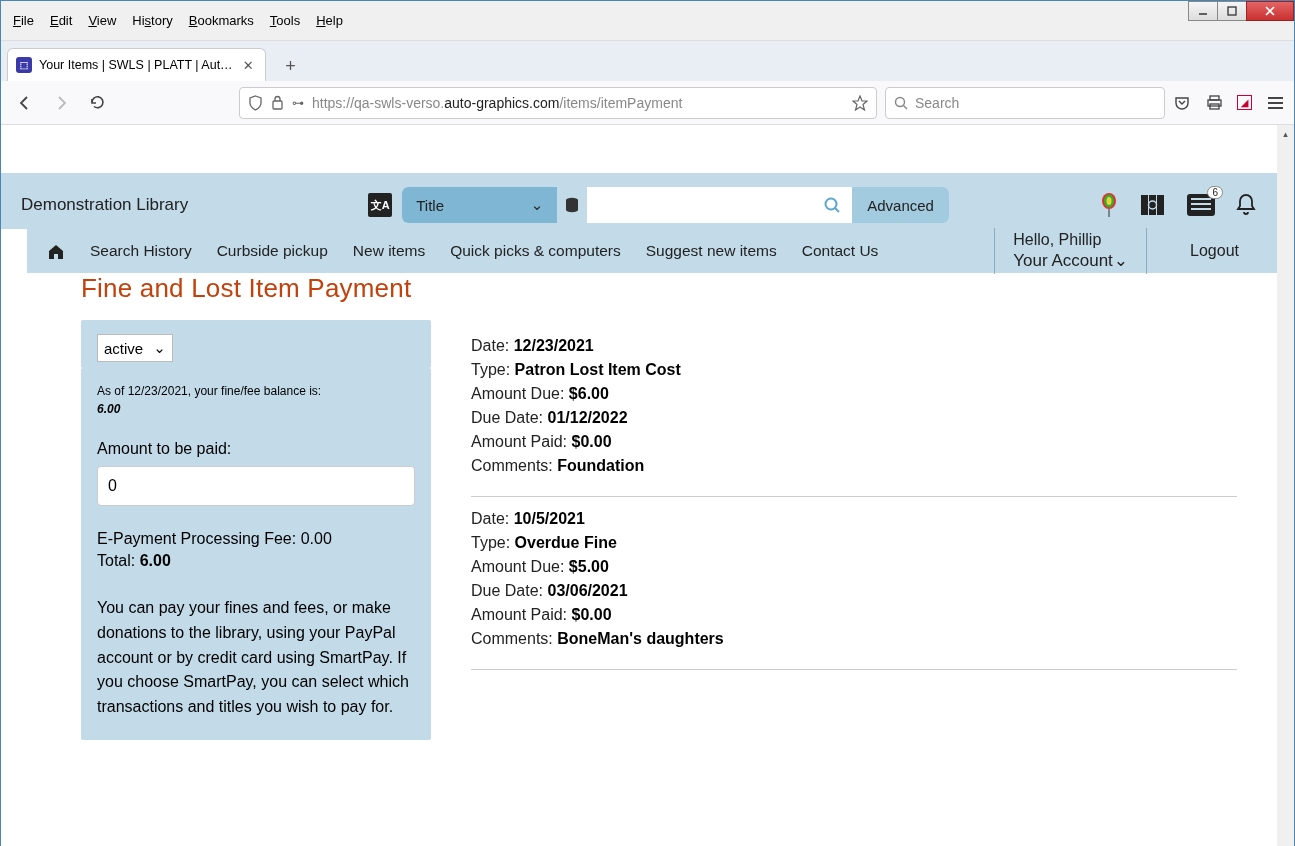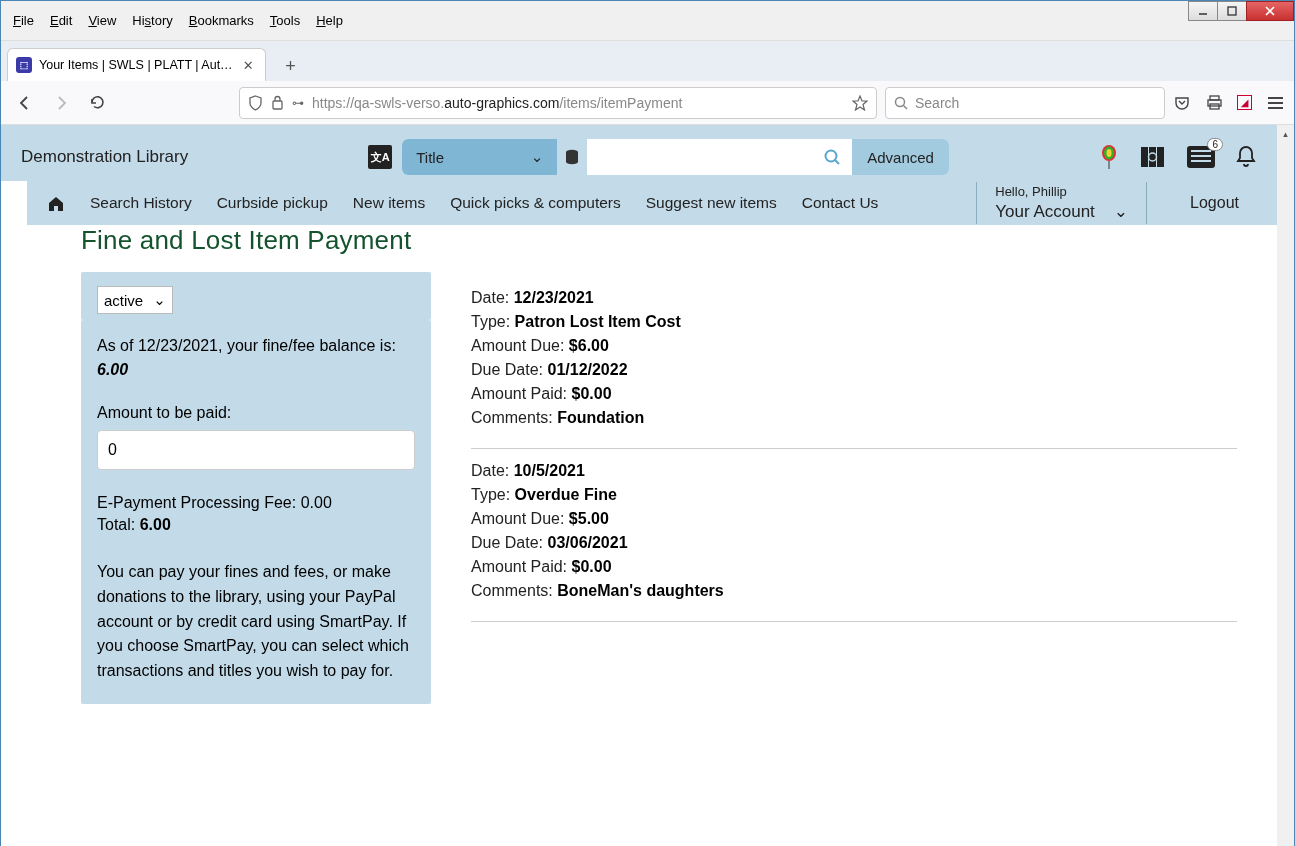--- a/index.html
+++ b/index.html
@@ -37,21 +37,21 @@
   .hamburger { display:flex; flex-direction:column; gap:3px;}
   .hamburger div {width:15px; height:2px; background:#444;}
   
   
   .page-wrap { position: relative; height: calc(846px - 2px - 24px - 40px - 44px); overflow: hidden; }
   .page-scroll { position:absolute; right:0; top:0; bottom:0; width:17px; background:#f0f0f0; display:flex; flex-direction:column; align-items:center;}
   .page-scroll .arr {height:17px; width:17px; display:flex; align-items:center; justify-content:center; font-size:9px; color:#555;}
   .page-content { margin-right: 17px; height: 100%; background: #fff; }
   
   
-  .lib-header { background: #c3dbe9; padding: 8px 20px 0 20px; height: 56px; display: flex; align-items: center; }
+  .lib-header { background: #c3dbe9; padding: 8px 20px 0 20px; height: 56px; display: flex; align-items: center; margin-top: 48px; }
   .lib-name { font-size: 17px; color: #222; white-space:nowrap; }
   .search-cluster { display: flex; align-items: center; margin-left: 180px; gap: 10px; }
   .lang-icon { width:24px; height:24px; background:#222; color:#fff; display:flex; align-items:center; justify-content:center; font-size:11px; font-weight:bold; border-radius:2px; }
   .title-dd { background: #7fb6d4; border-radius: 6px 0 0 6px; height: 36px; width: 155px; display: flex; align-items: center; justify-content: space-between; padding: 0 14px; color: #222; font-size: 15px; }
   .db-icon { color:#333; font-size:15px;}
   .search-input { background:#fff; height:36px; width:225px; border:none;}
   .search-btn { background:#fff; height:36px; width:40px; display:flex; align-items:center; justify-content:center; color:#5aa6cc; font-size:17px;}
   .adv-btn { background:#a3cbe0; height:36px; padding:0 15px; display:flex; align-items:center; border-radius:0 6px 6px 0; font-size:15px; color:#222;}
   .hdr-right-icons { margin-left: auto; display:flex; align-items:center; gap:20px;}
   .balloon { width:20px; height:26px;}
@@ -59,32 +59,32 @@
   .list-icon { width:28px; height:22px; background:#222; border-radius:3px; position:relative;}
   .list-icon::before {content:""; position:absolute; left:4px; top:4px; right:4px; height:2px; background:#c3dbe9; box-shadow:0 5px 0 #c3dbe9, 0 10px 0 #c3dbe9;}
   .badge { position:absolute; top:-8px; right:-8px; background:#fff; border:1px solid #888; border-radius:8px; font-size:10px; padding:0 4px; color:#222;}
   .bell { font-size:22px;}
   
   
   .lib-nav { background: #c3dbe9; height: 44px; display: flex; align-items: center; padding: 0 20px; gap: 25px; font-size: 15.5px; color: #222; margin-left: 26px; }
   .lib-nav .home-icon { font-size:18px; color:#222;}
   .lib-nav .sep { margin-left:auto;}
   .acct-block { border-left: 1px solid #8aaebf; border-right: 1px solid #8aaebf; padding: 2px 18px; line-height:1.25;}
-  .acct-block .hello { font-size:13px; }
-  .acct-block .acct { font-size:17px; display:flex; align-items:flex-start; gap:19px;}
+  .acct-block .hello { font-size:16px; }
+  .acct-block .acct { font-size:17px; display:flex; align-items:flex-start; gap:1px;}
   .logout { padding: 0 18px; font-size:16px;}
   
   
   .main { display:flex; padding: 10px 0 0 80px; gap: 40px;}
-  .page-title { font-size: 26px; color:#14532d; margin-bottom: 6px; font-weight:500; letter-spacing:0.2px;}
+  .page-title { font-size: 26px; color:#c2410c; margin-bottom: 6px; font-weight:500; letter-spacing:0.2px;}
   .leftcol { width: 350px;}
   .panel { background:#c3dbe9; padding: 14px 16px 20px 16px; border-radius:2px;}
   .status-dd { background:#fff; border:1px solid #bbb; padding:4px 6px; font-size:15px; display:inline-flex; align-items:center; gap:10px;}
   .sub-panel { margin-top:14px;}
-  .balance-line { font-size:16px; line-height:1.5;}
+  .balance-line { font-size:12px; line-height:1.5;}
   .balance-line .bal { font-weight:bold; font-style:italic;}
   .amt-label { font-size:16px; margin-top:22px; margin-bottom:8px;}
   .amt-input { width: 100%; height:40px; border:1px solid #ccc; border-radius:4px; padding:0 10px; font-size:16px; background:#fff;}
   .paybtns { display:flex; gap:6px; margin-top:16px;}
   .paybtn { background:#3ea6e6; color:#fff; border:none; border-radius:4px; padding: 10px 16px; font-size:16px; cursor:pointer;}
   .feeline { margin-top: 24px; font-size:16px;}
   .total { margin-top:4px; font-size:16px;}
   .total b { font-weight:bold;}
   .helptext { margin-top: 26px; font-size:16px; line-height:1.55;}
   

